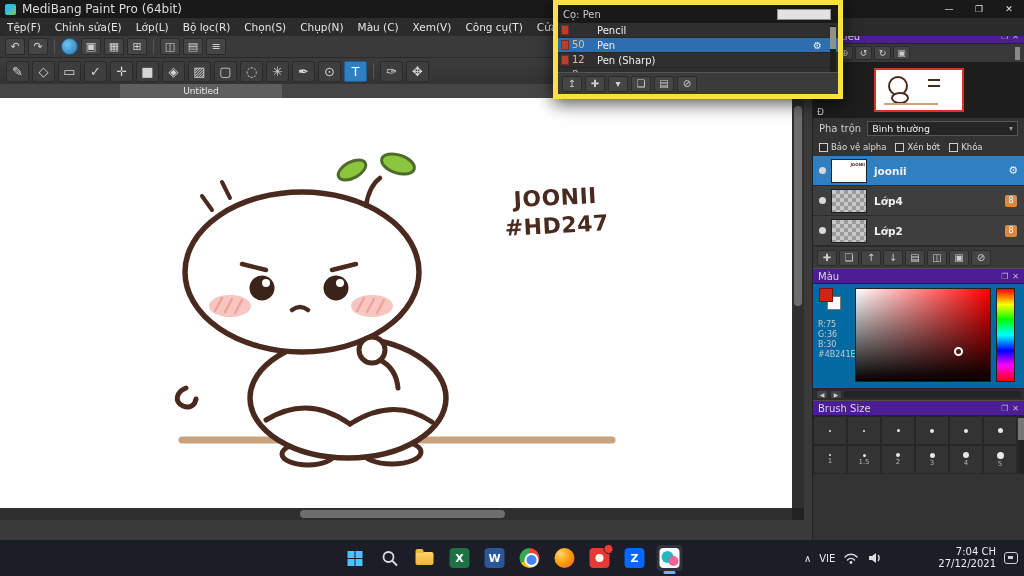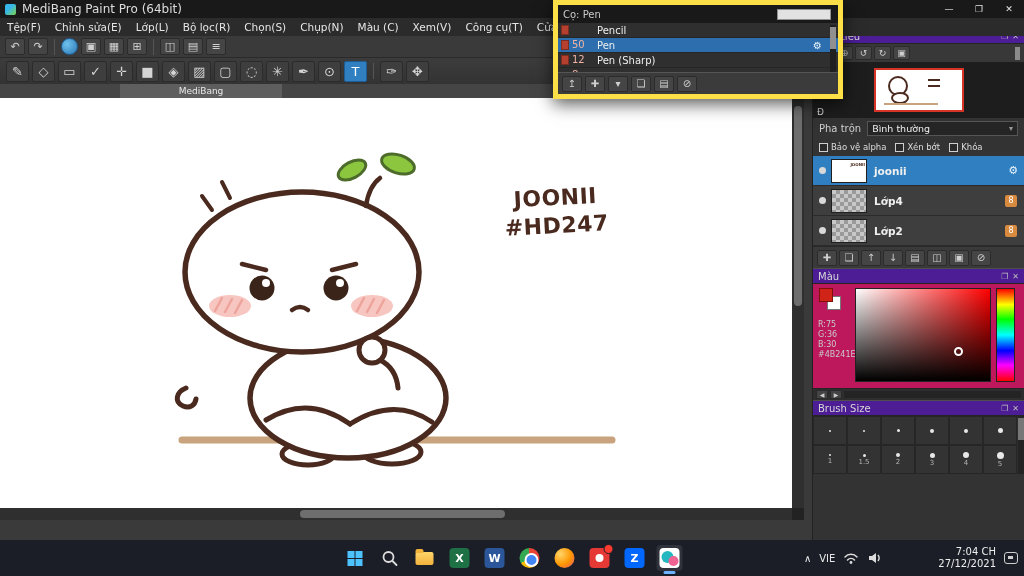--- a/index.html
+++ b/index.html
@@ -67,21 +67,21 @@
   .lthumb.white { background:#fff; }
   .mini-txt { position:absolute; right:1px; top:2px; font-size:4px; line-height:5px; color:#4a2a1e; font-weight:bold; text-align:right; width:100%; }
   .lname { flex:1; font-size:10.5px; color:#f0f0f0; font-weight:bold; }
   .lrow .badge { min-width:12px; height:12px; border-radius:2px; font-size:8px; color:#fff; display:flex; align-items:center; justify-content:center; padding:0 2px; margin-right:3px; }
   .badge.orange { background:#d88a3f; }
   .badge.red { background:#c23b2e; }
   .gear { font-size:11px; color:#eaf4fd; margin-right:2px; }
   .ltoolbar { height:22px; background:#3a3a3a; border-top:1px solid #2a2a2a; display:flex; align-items:center; gap:2px; padding:0 4px; }
   .ltoolbar .icon-btn { width:20px; height:16px; font-size:10px; }
 
-  .color-body { position:relative; height:104px; background:#be185d; }
+  .color-body { position:relative; height:104px; background:#0369a1; }
   .sw-bg { position:absolute; left:14px; top:12px; width:14px; height:14px; background:#fff; border:1px solid #777; }
   .sw-fg { position:absolute; left:6px; top:4px; width:14px; height:14px; background:#d02418; border:1px solid #801009; }
   .rgb { position:absolute; left:5px; top:36px; font-size:8px; line-height:10px; color:#c9c9c9; }
   .svbox { position:absolute; left:42px; top:4px; width:136px; height:94px; border:1px solid #222;
            background:linear-gradient(to bottom, rgba(0,0,0,0), #000), linear-gradient(to right, #fff, #f00); }
   .svring { position:absolute; left:98px; top:58px; width:9px; height:9px; border:2px solid #fff; border-radius:50%; }
   .hue { position:absolute; left:183px; top:4px; width:19px; height:94px; border:1px solid #222;
          background:linear-gradient(to bottom,#f00,#ff0 17%,#0f0 33%,#0ff 50%,#00f 67%,#f0f 83%,#f00); }
   .color-footer { height:12px; background:#2e2e2e; border-top:1px solid #242424; display:flex; align-items:center; gap:2px; padding:0 3px; }
   .scr-btn { width:12px; height:9px; background:#444; border:1px solid #2a2a2a; font-size:6px; color:#ccc; display:flex; align-items:center; justify-content:center; }
@@ -197,21 +197,21 @@
     <div class="tool-btn">✳</div>
     <div class="tool-btn">✒</div>
     <div class="tool-btn">⊙</div>
     <div class="tool-btn active">T</div>
     <div class="sep"></div>
     <div class="tool-btn">✑</div>
     <div class="tool-btn">✥</div>
   </div>
 
   <div class="tabbar">
-    <div class="tab">MediBang</div>
+    <div class="tab">Untitled</div>
   </div>
 
   <div class="canvas">
     <svg width="792" height="410" viewBox="0 0 792 410">
 
       <path d="M182,342 H612" stroke="#c8a37d" stroke-width="7" stroke-linecap="round" fill="none"></path>
 
       <path d="M186,290 c-10,4 -12,14 -3,18 c7,3 12,-1 13,-7" fill="none" stroke="#4a2a1e" stroke-width="5" stroke-linecap="round"></path>
 
       <ellipse cx="308" cy="356" rx="26" ry="11" fill="#fff" stroke="#4a2a1e" stroke-width="5"></ellipse>

